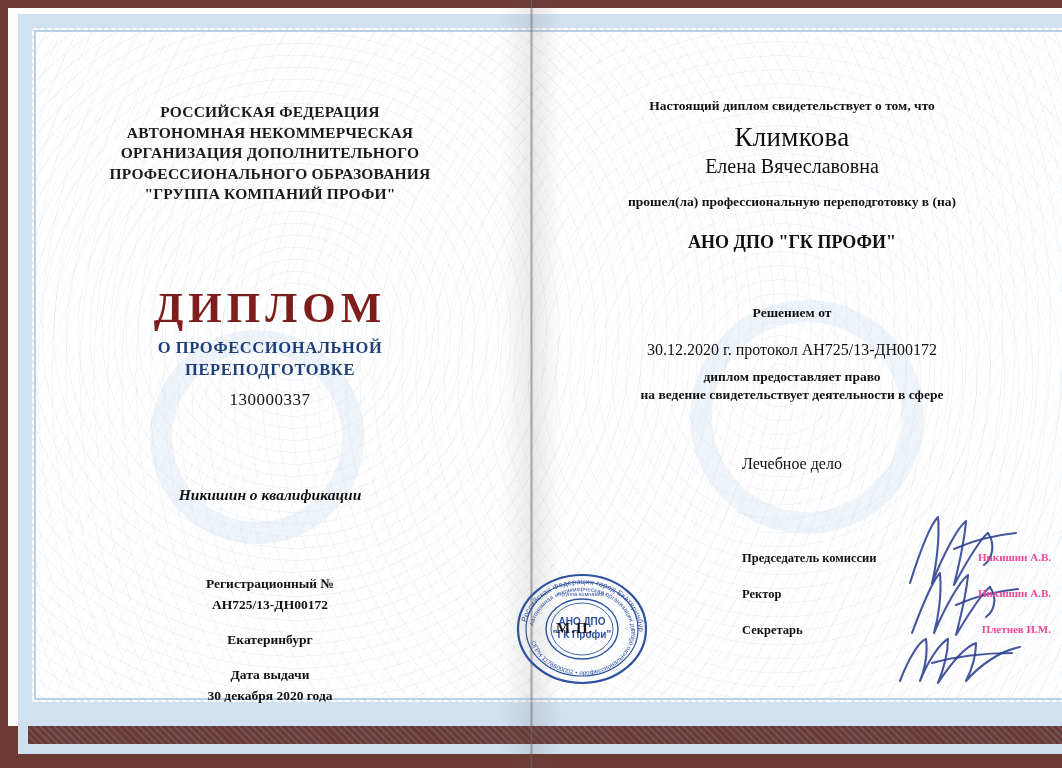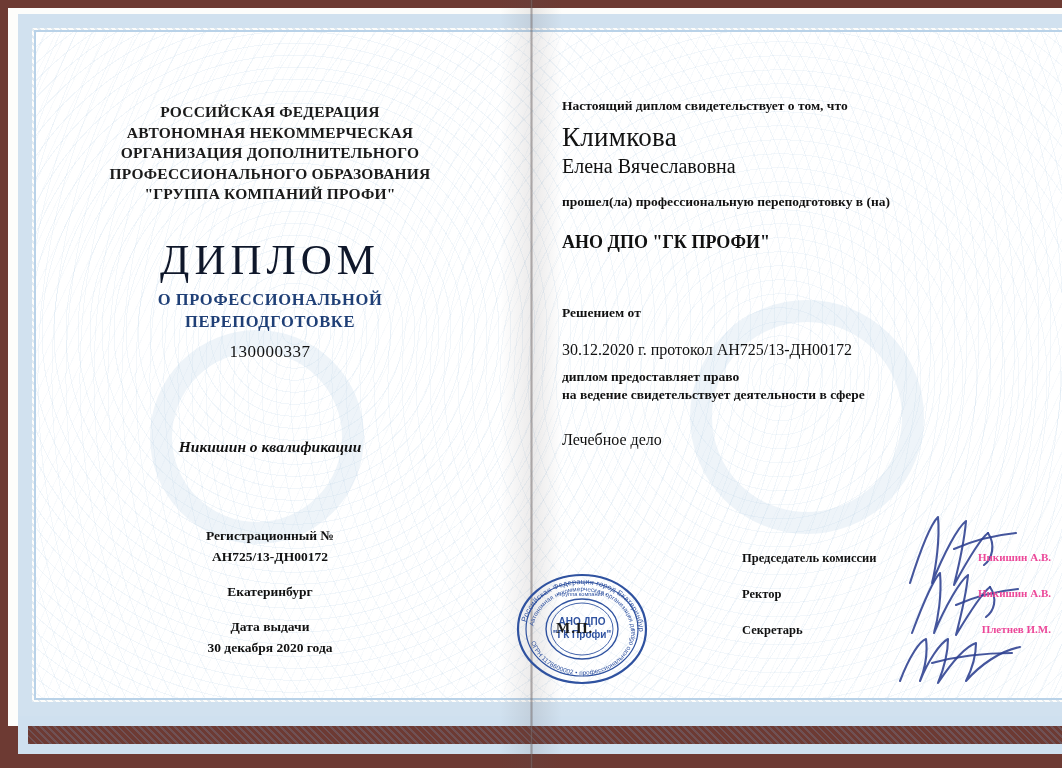--- a/index.html
+++ b/index.html
@@ -124,26 +124,26 @@
     font-family: "Liberation Serif", serif;
     font-size: 15.5px;
     font-weight: bold;
     letter-spacing: .2px;
     line-height: 1.33;
     color: #1a1a1a;
   }
   .org-block div { white-space: nowrap; }
 
   .title-diplom {
-    margin-top: 30px;
+    margin-top: 78px;
     font-family: "Liberation Serif", serif;
     font-size: 43px;
-    font-weight: normal;
+    font-weight: bold;
     letter-spacing: 5px;
-    color: #0f172a;
+    color: #7f1d1d;
   }
   .title-sub1 {
     margin-top: 6px;
     font-size: 16.5px;
     font-weight: bold;
     letter-spacing: .6px;
     color: #1f3f76;
   }
   .title-sub2 {
     margin-top: 2px;
@@ -175,21 +175,21 @@
   .reg-block .val { font-weight: bold; }
   .reg-gap { height: 14px; }
 
   
   .right-page {
     position: absolute;
     left: 562px;
     top: 36px;
     width: 460px;
     bottom: 84px;
-    text-align: left;
+    text-align: center;
     color: #111;
   }
   .r-line-intro {
     margin-top: 62px;
     font-size: 13.5px;
     font-weight: bold;
     color: #111;
   }
   .r-surname {
     margin-top: 8px;
@@ -229,21 +229,21 @@
     margin-top: 10px;
     font-size: 13.5px;
     font-weight: bold;
   }
   .r-rights2 {
     margin-top: 2px;
     font-size: 13.5px;
     font-weight: bold;
   }
   .r-field {
-    margin-top: 28px;
+    margin-top: 52px;
     font-size: 16px;
     color: #111;
   }
 
   
   .sig-area {
     position: absolute;
     left: 562px;
     right: 44px;
     top: 545px;

